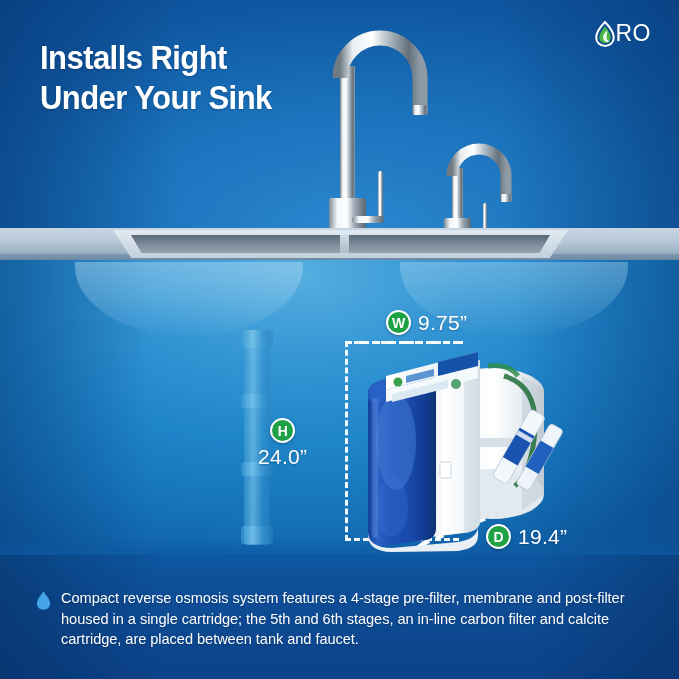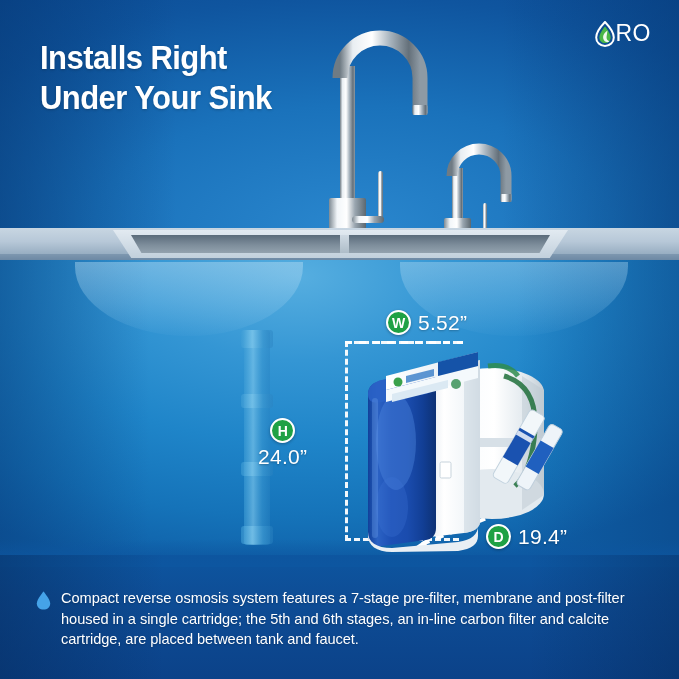--- a/index.html
+++ b/index.html
@@ -356,33 +356,33 @@
       <path d="M54 44 L82 37 L82 44 L54 51 Z" fill="#2a74c4" opacity=".75"></path>
       <path d="M40 62 L96 48 L96 56 L40 70 Z" fill="#dbe9f3"></path>
       <circle cx="104" cy="52" r="5" fill="#2f8c4d" opacity=".8"></circle>
     </g>
 
     <rect x="88" y="130" width="11" height="16" rx="1.5" fill="#ffffff" stroke="#c7d3dc" stroke-width="1"></rect>
   </svg>
 
   <div class="badge badge-w">
     <div class="badge-circle">W</div>
-    <div class="badge-val">5.52”</div>
+    <div class="badge-val">9.75”</div>
   </div>
 
   <div class="badge badge-h">
     <div class="badge-circle">H</div>
     <div class="badge-val">24.0”</div>
   </div>
 
   <div class="badge badge-d">
     <div class="badge-circle">D</div>
     <div class="badge-val">19.4”</div>
   </div>
 
   <div class="caption">
     <svg class="drop-bullet" width="15" height="19" viewBox="0 0 15 19">
       <path d="M7.5 0.5 C7.5 0.5 0.8 8.3 0.8 12.4 C0.8 16.1 3.8 18.6 7.5 18.6 C11.2 18.6 14.2 16.1 14.2 12.4 C14.2 8.3 7.5 0.5 7.5 0.5 Z" fill="#45a3e8"></path>
     </svg>
-    <div class="caption-text">Compact reverse osmosis system features a 7-stage pre-filter, membrane and post-filter housed in a single cartridge; the 5th and 6th stages, an in-line carbon filter and calcite cartridge, are placed between tank and faucet.</div>
+    <div class="caption-text">Compact reverse osmosis system features a 4-stage pre-filter, membrane and post-filter housed in a single cartridge; the 5th and 6th stages, an in-line carbon filter and calcite cartridge, are placed between tank and faucet.</div>
   </div>
 
 </div>
 
 </body></html>

